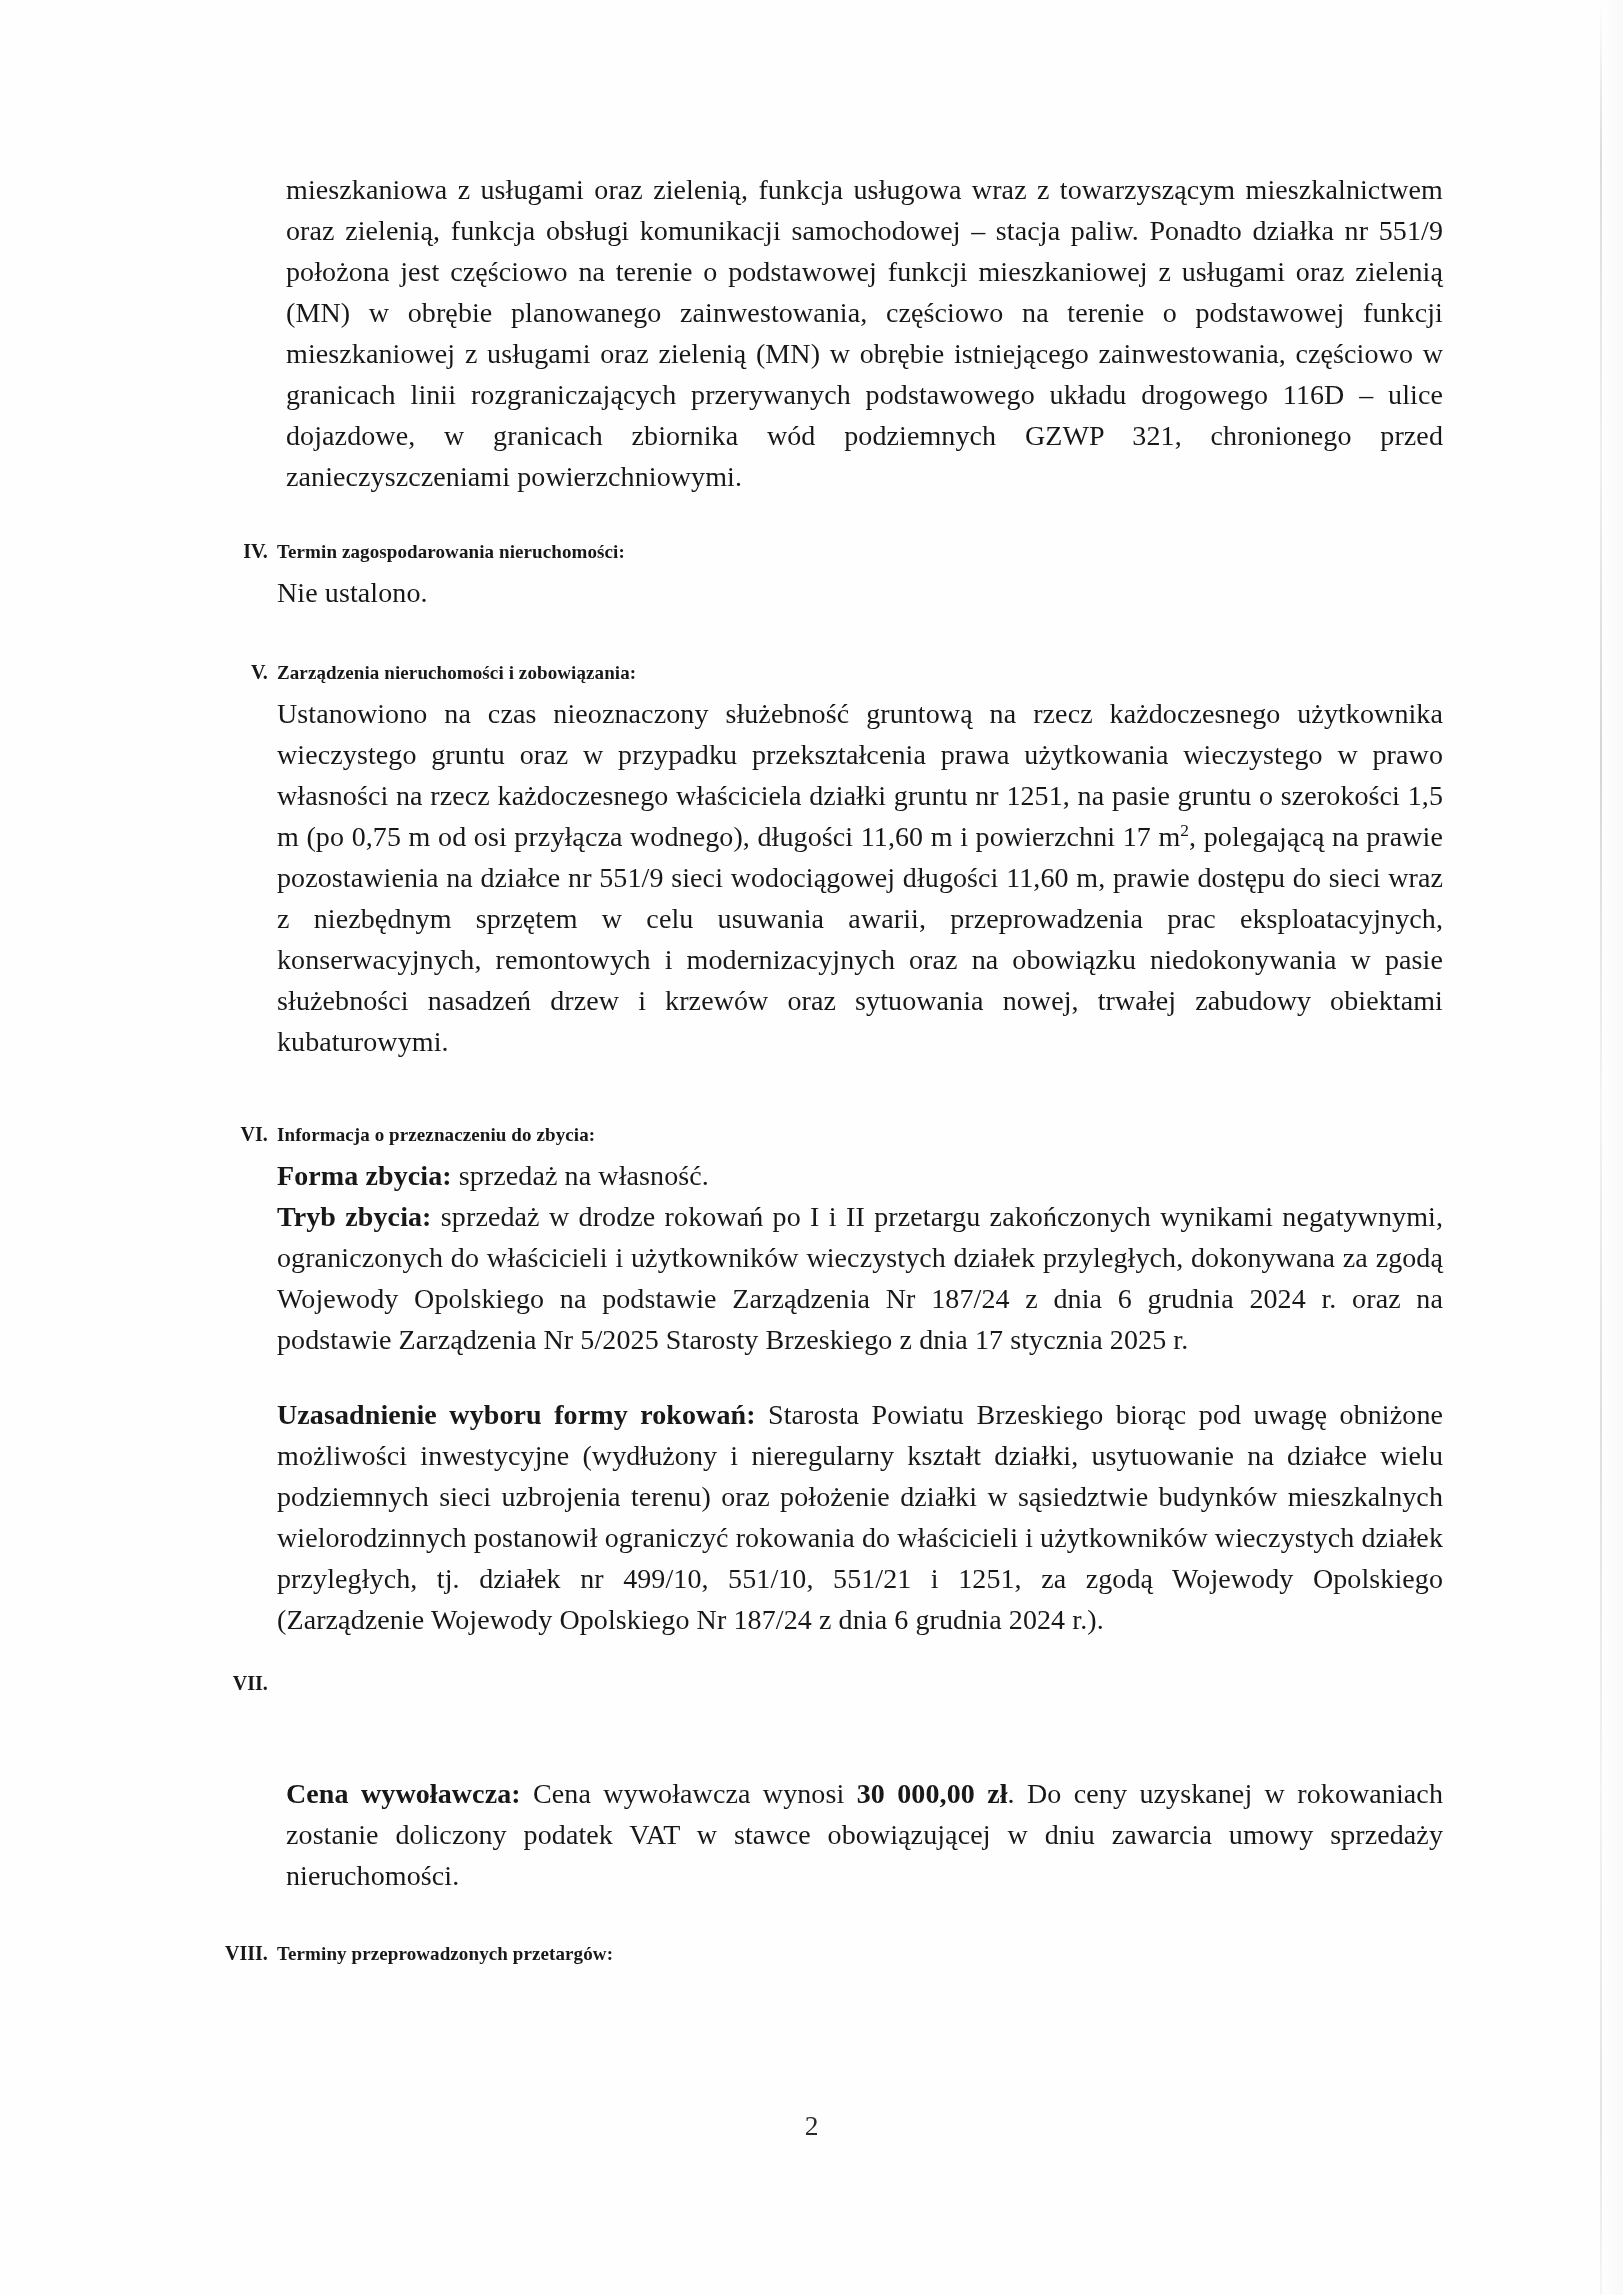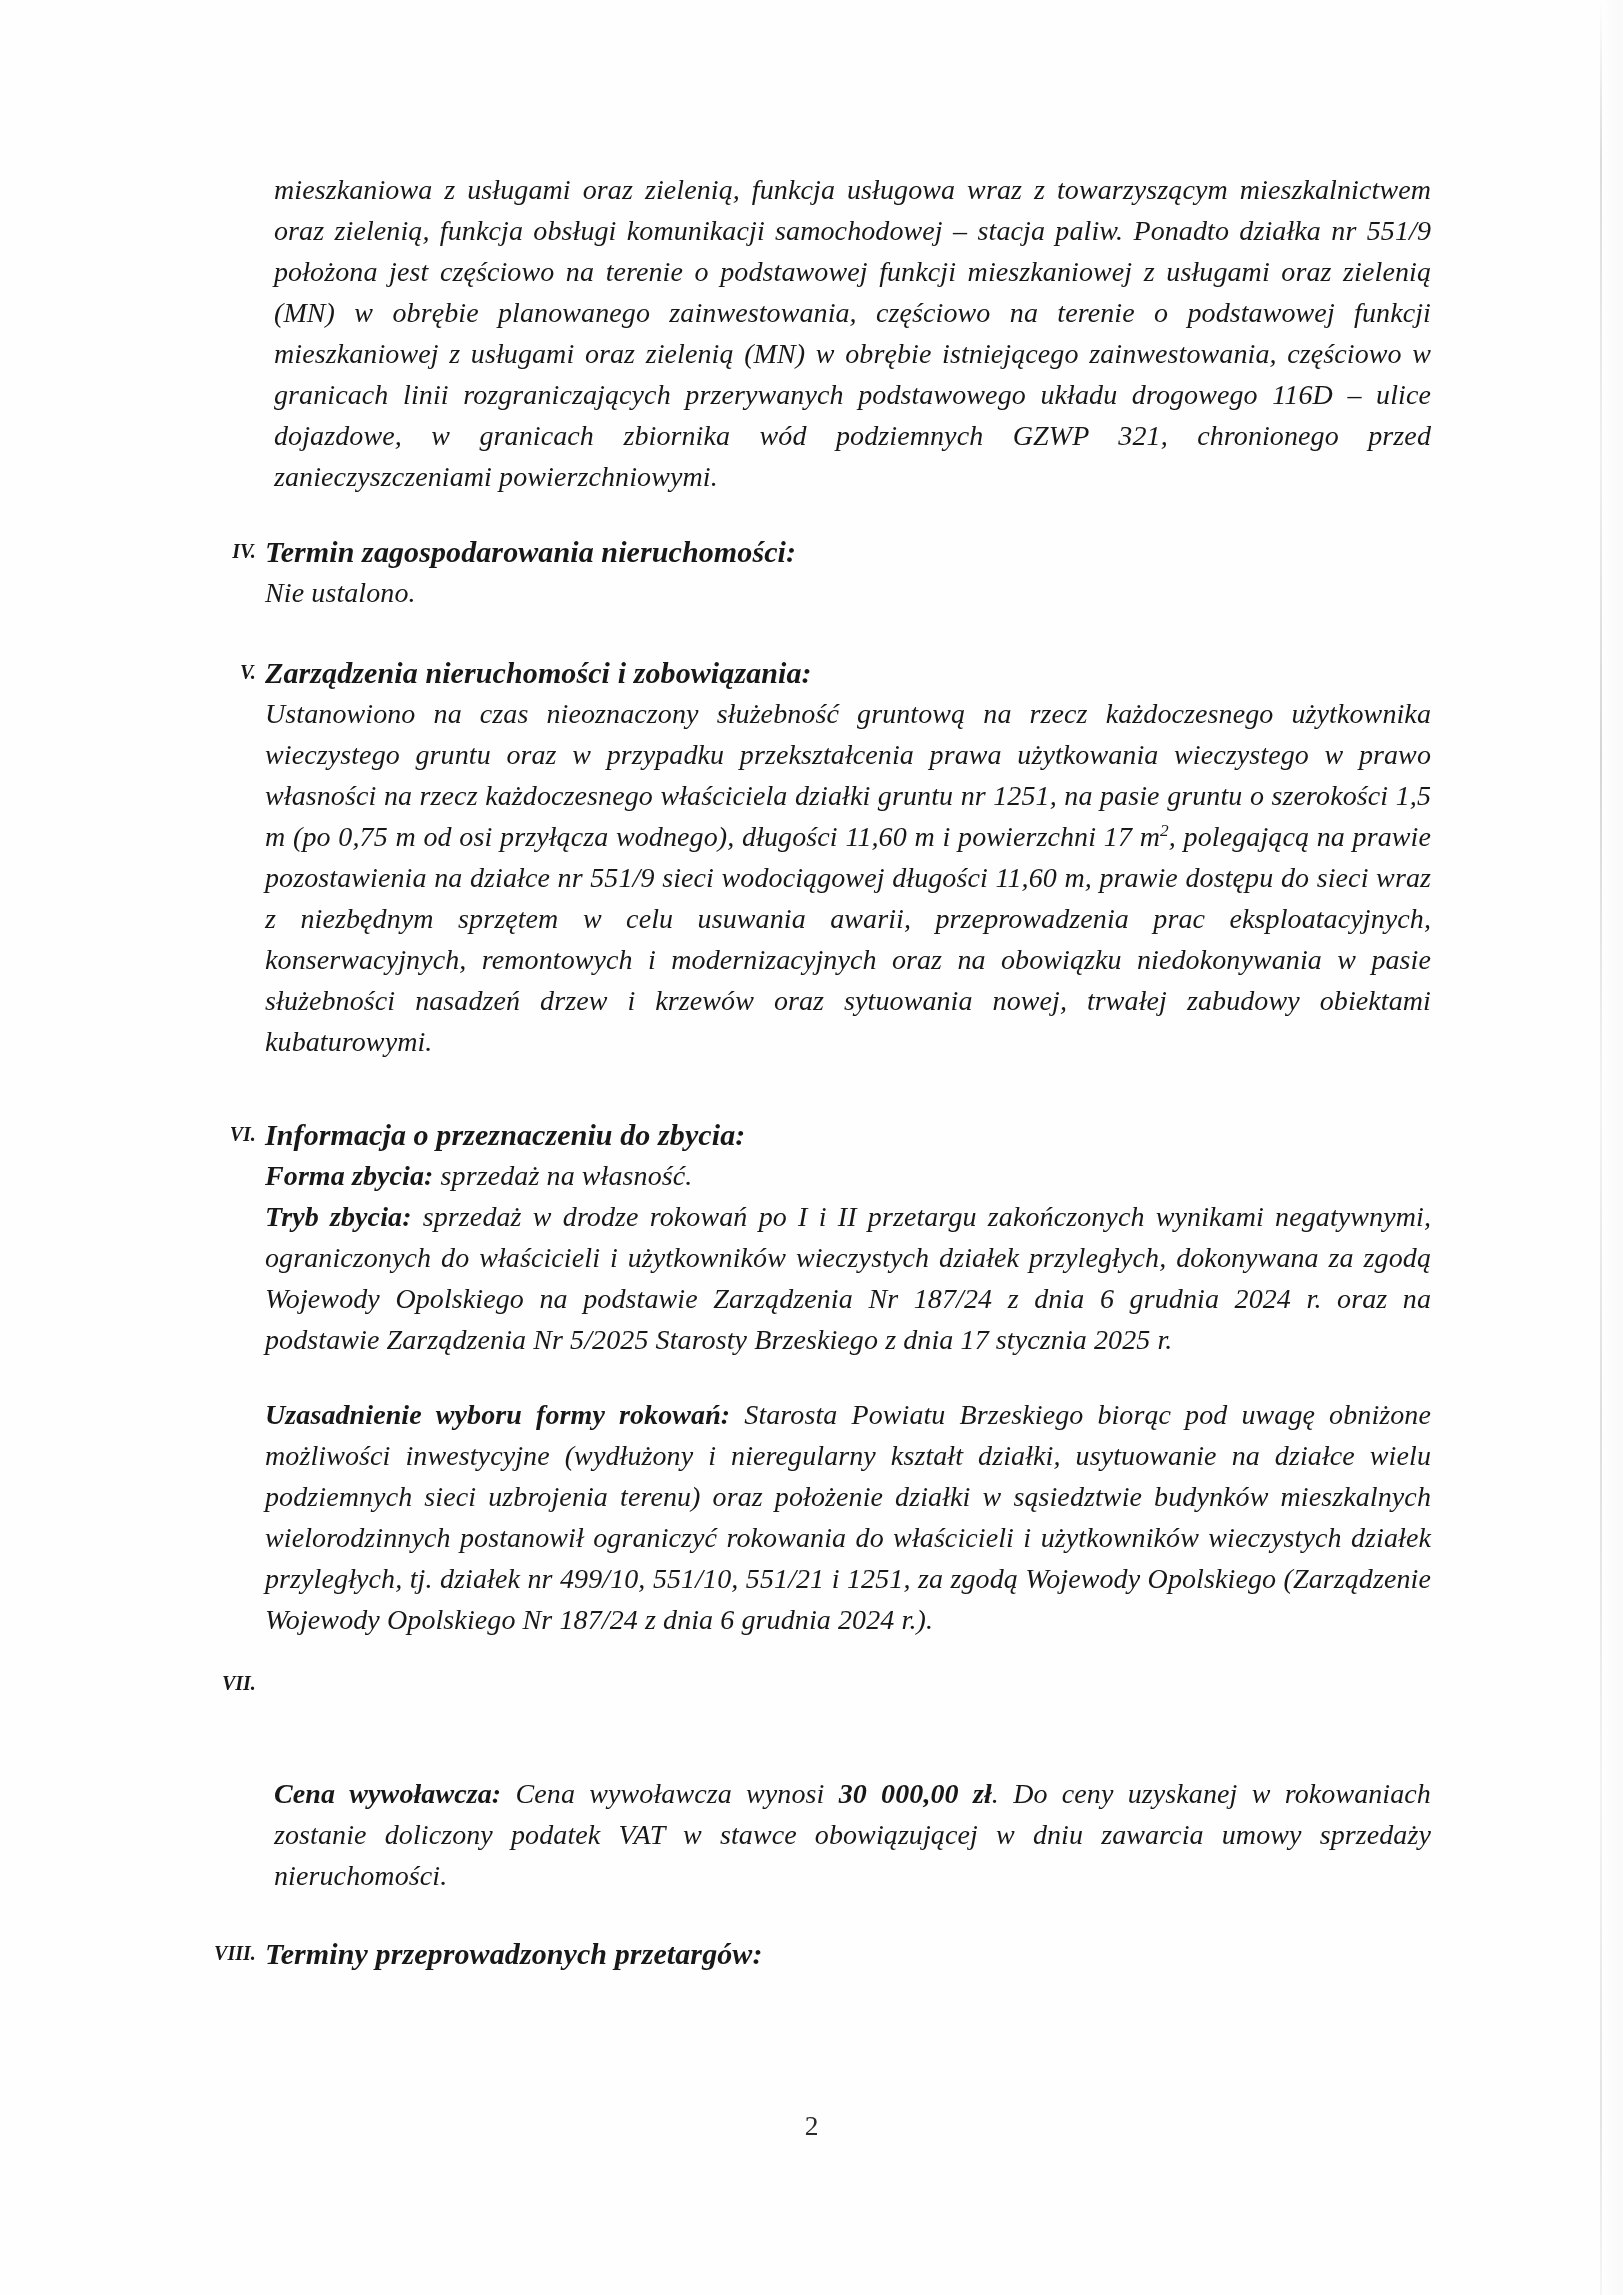--- a/index.html
+++ b/index.html
@@ -40,24 +40,23 @@
     position: absolute;
     top: 0;
     right: 0;
     width: 21px;
     height: 100%;
     background: linear-gradient(to right, rgba(252,252,252,0) 0%, rgba(249,249,249,1) 100%);
   }
 
   .content {
     position: absolute;
-    left: 274px;
+    left: 286px;
     top: 169px;
     width: 1157px;
-    font-style: italic;
   }
 
   
   p.body {
     margin: 0;
     font-size: 28px;
     line-height: 41px;
     text-align: justify;
     text-justify: inter-word;
     letter-spacing: 0.1px;
@@ -86,21 +85,21 @@
     line-height: 41px;
     white-space: nowrap;
   }
   .section .sec-body {
     flex: 1 1 auto;
     min-width: 0;
   }
   .sec-title {
     margin: 0;
     font-weight: bold;
-    font-size: 30px;
+    font-size: 19px;
     line-height: 41px;
     letter-spacing: 0.1px;
   }
   .spacer-md { height: 34px; }
 
   b.run-in { font-weight: bold; }
 
   sup {
     font-size: 0.62em;
     vertical-align: super;

